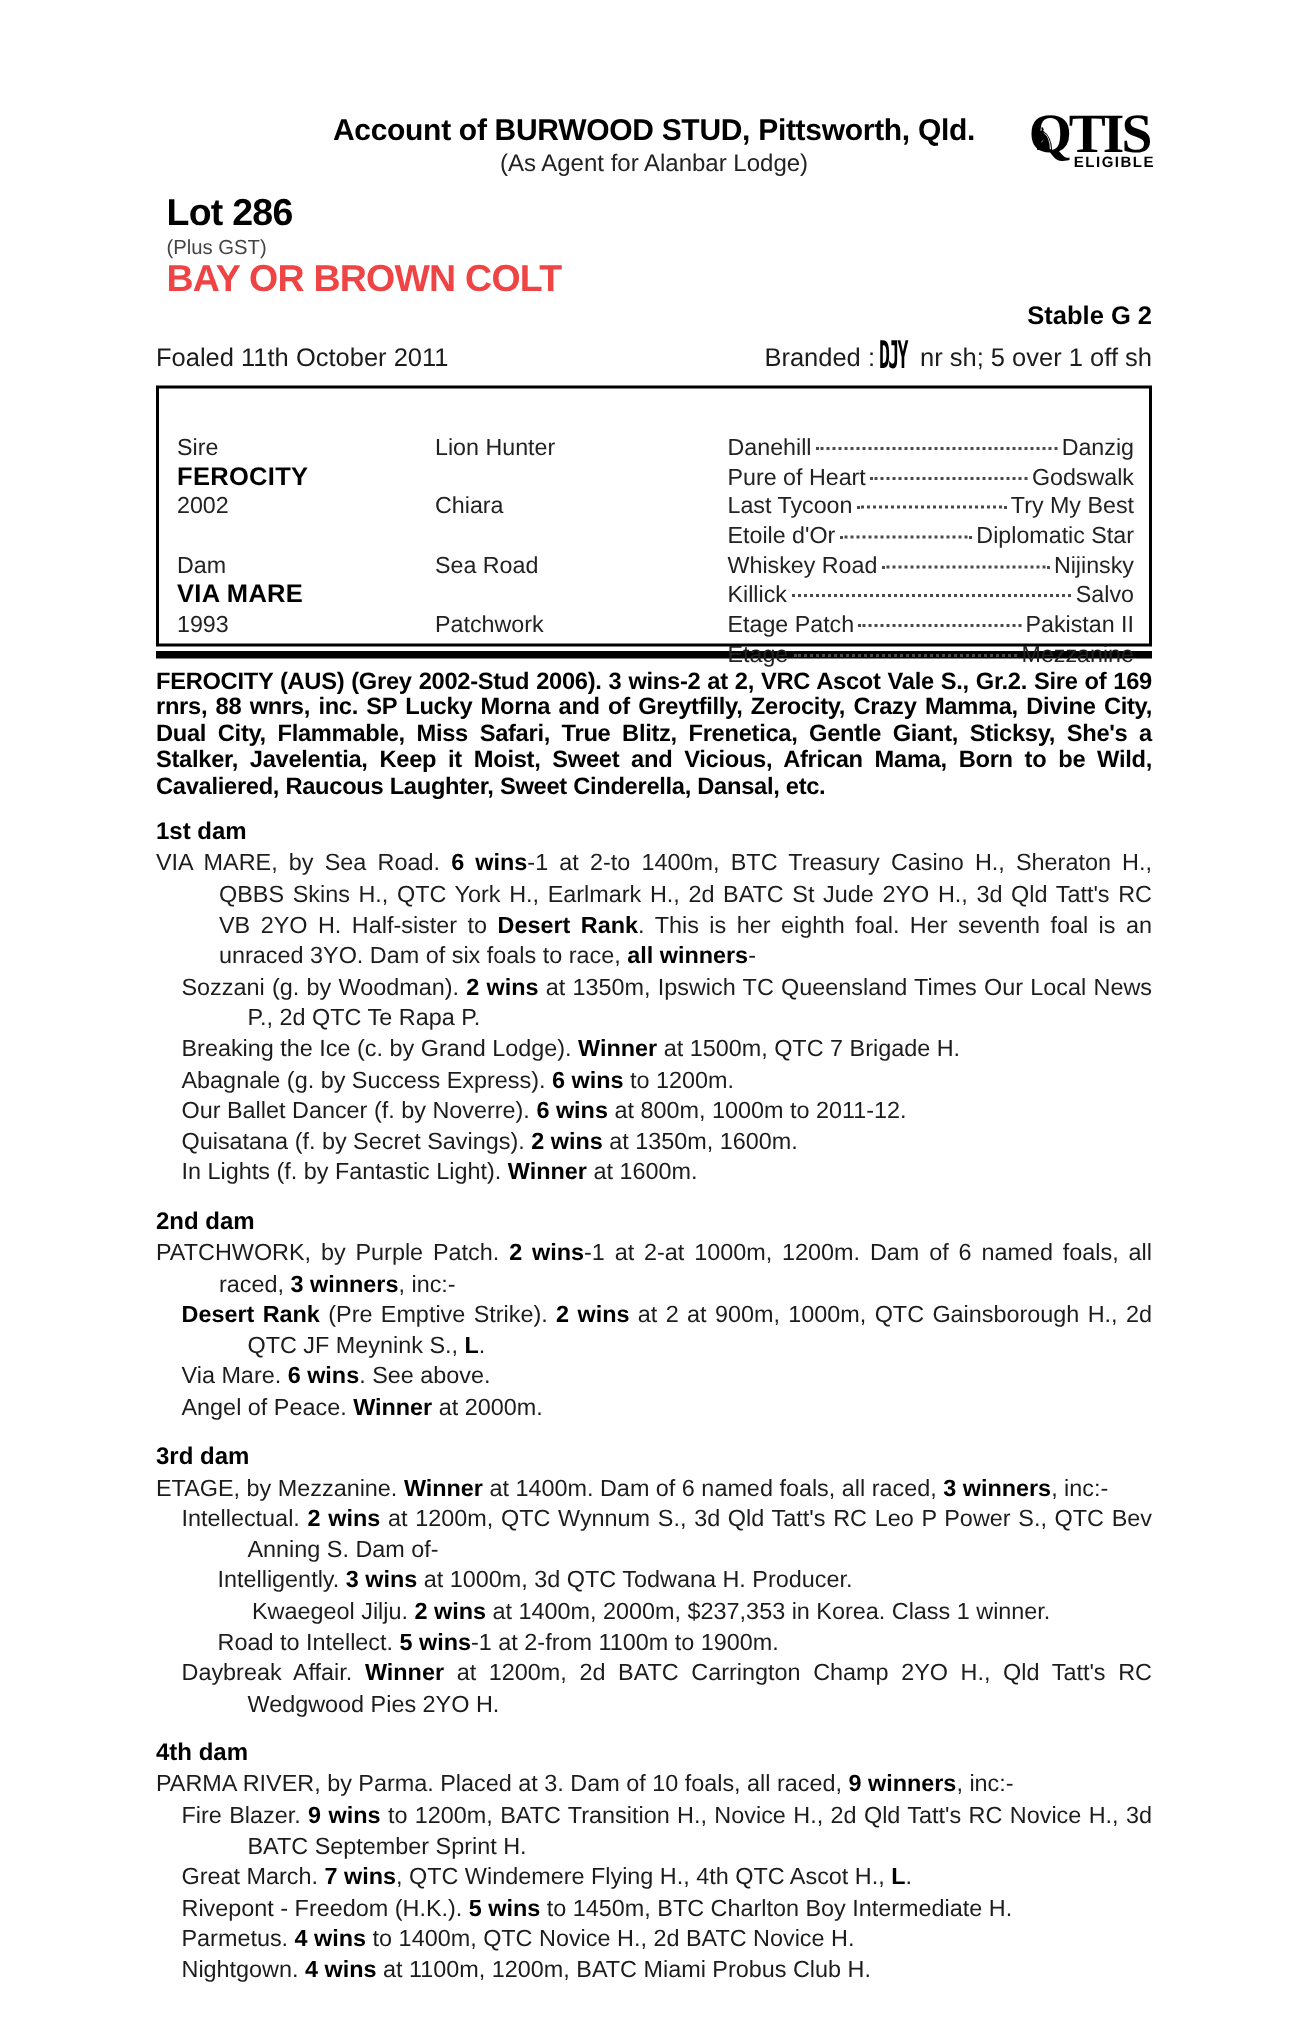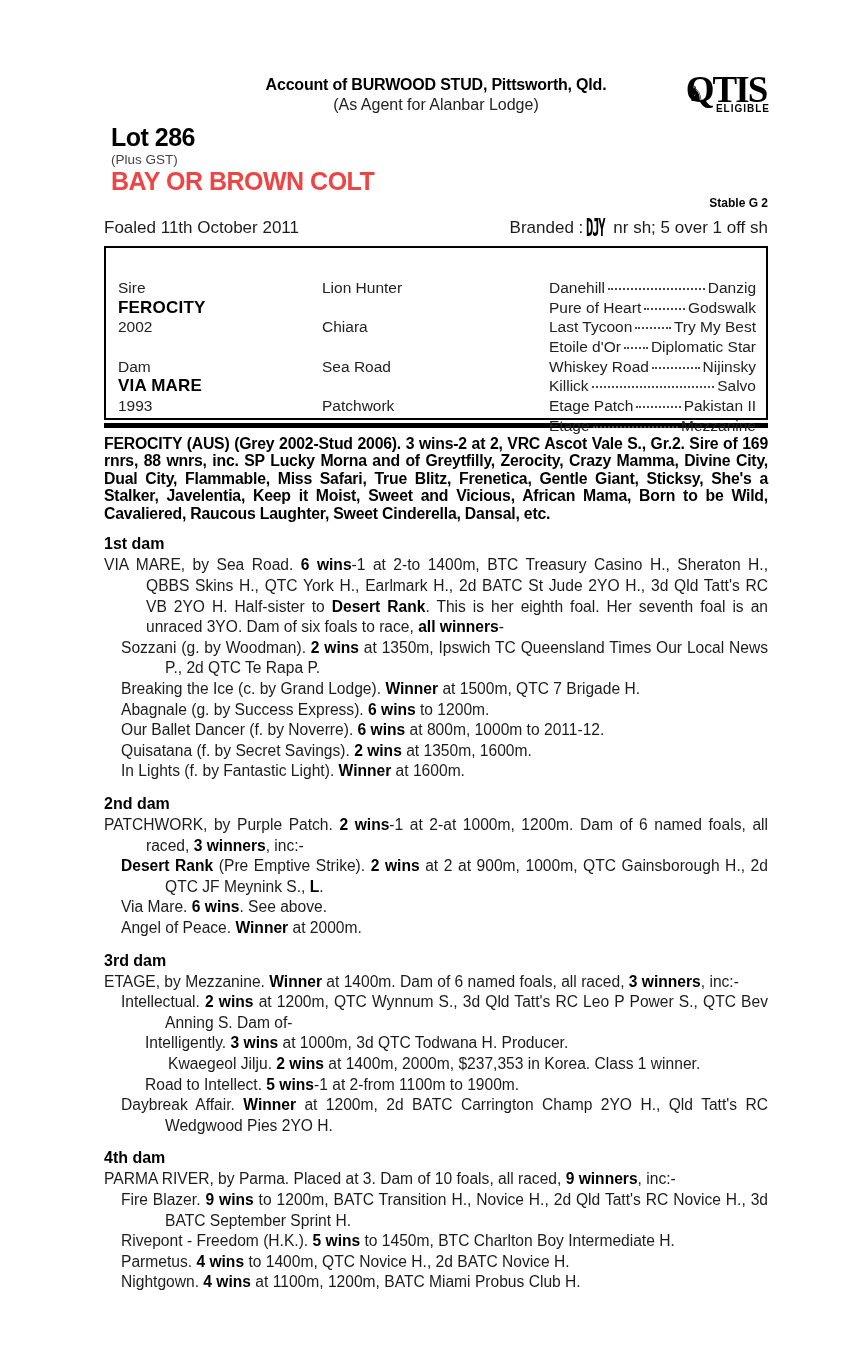--- a/index.html
+++ b/index.html
@@ -4,39 +4,39 @@
 <style>
   * { box-sizing: border-box; }
   html,body { margin:0; padding:0; }
   body {
     width:860px; height:1356px; position:relative; overflow:hidden;
     background:#ffffff; color:#1c1c1c;
     font-family:"Liberation Sans", sans-serif;
   }
   .page { position:absolute; left:104px; top:76px; width:664px; }
 
-  .acct  { text-align:center; font-weight:bold; font-size:16px; color:#000; letter-spacing:-0.2px; }
+  .acct  { text-align:center; font-weight:bold; font-size:20px; color:#000; letter-spacing:-0.2px; }
   .agent { text-align:center; font-size:16px; margin-top:2px; color:#222; }
 
   .lotline { display:flex; align-items:baseline; margin-top:9px;flex-direction:column; }
   .lot   { font-weight:bold; font-size:25px; color:#000; letter-spacing:-0.5px; white-space:nowrap; }
   .gst   { font-size:13.5px; color:#444; margin:0 1px 0 7px; white-space:nowrap; }
   .title { font-weight:bold; font-size:25px; color:#ef4444; letter-spacing:-0.5px; white-space:nowrap; }
-  .stable{ margin-left:auto; font-weight:bold; font-size:12px; color:#000; white-space:nowrap; }
+  .stable{ margin-left:auto; font-weight:bold; font-size:17px; color:#000; white-space:nowrap; }
 
   .foalline { display:flex; justify-content:space-between; align-items:flex-start; font-size:17px; margin-top:8px;gap:16px; }
   .branded  { display:flex; align-items:center; }
   .brand-mark {
     display:inline-block; width:24px; margin:0 3px; font-family:"DejaVu Sans Mono", monospace;
     font-weight:bold; font-size:22px; line-height:18px; letter-spacing:-2px; color:#000;
     transform:scaleX(0.55) scaleY(1.15); transform-origin:0 60%; white-space:nowrap;
   }
 
   .pedbox { border:2px solid #000; margin-top:8px; padding:6px 10px 6px 12px; }
-  .pedrow { display:flex; align-items:baseline; height:19.7px; font-size:15.5px;gap:32px; }
+  .pedrow { display:flex; align-items:baseline; height:19.7px; font-size:15.5px; }
   .c1 { width:172px; }
   .c1 .plabel { color:#222; }
   .c1 .pname  { font-weight:bold; font-size:17px; color:#000; letter-spacing:0.2px; }
   .c2 { width:195px; color:#222; }
   .c3 { flex:1; display:flex; align-items:baseline; color:#222;margin-top:25px; }
   .c3 .dots { flex:1; border-bottom:2px dotted #4a4a4a; margin:0 3px; transform:translateY(-3px); }
   .c3 .ln, .c3 .rn { white-space:nowrap; }
 
   .thickrule { height:5px; background:#000; margin-top:3px; }
 
@@ -197,19 +197,20 @@
         <p class="lv1">Intellectual. <b>2 wins</b> at 1200m, QTC Wynnum S., 3d Qld Tatt's RC Leo P Power S., QTC Bev Anning S. Dam of-</p>
         <p class="lv2">Intelligently. <b>3 wins</b> at 1000m, 3d QTC Todwana H. Producer.</p>
         <p class="lv3">Kwaegeol Jilju. <b>2 wins</b> at 1400m, 2000m, $237,353 in Korea. Class 1 winner.</p>
         <p class="lv2">Road to Intellect. <b>5 wins</b>-1 at 2-from 1100m to 1900m.</p>
         <p class="lv1">Daybreak Affair. <b>Winner</b> at 1200m, 2d BATC Carrington Champ 2YO H., Qld Tatt's RC Wedgwood Pies 2YO H.</p>
       </div>
       <div class="damsec">
         <h3>4th dam</h3>
         <p class="lv0">PARMA RIVER, by Parma. Placed at 3. Dam of 10 foals, all raced, <b>9 winners</b>, inc:-</p>
         <p class="lv1">Fire Blazer. <b>9 wins</b> to 1200m, BATC Transition H., Novice H., 2d Qld Tatt's RC Novice H., 3d BATC September Sprint H.</p>
+        <p class="lv1">Great March. <b>7 wins</b>, QTC Windemere Flying H., 4th QTC Ascot H., <b>L</b>.</p>
         <p class="lv1">Rivepont - Freedom (H.K.). <b>5 wins</b> to 1450m, BTC Charlton Boy Intermediate H.</p>
         <p class="lv1">Parmetus. <b>4 wins</b> to 1400m, QTC Novice H., 2d BATC Novice H.</p>
         <p class="lv1">Nightgown. <b>4 wins</b> at 1100m, 1200m, BATC Miami Probus Club H.</p>
       </div>
     </div>
 
 </div>
 
 </body></html>

